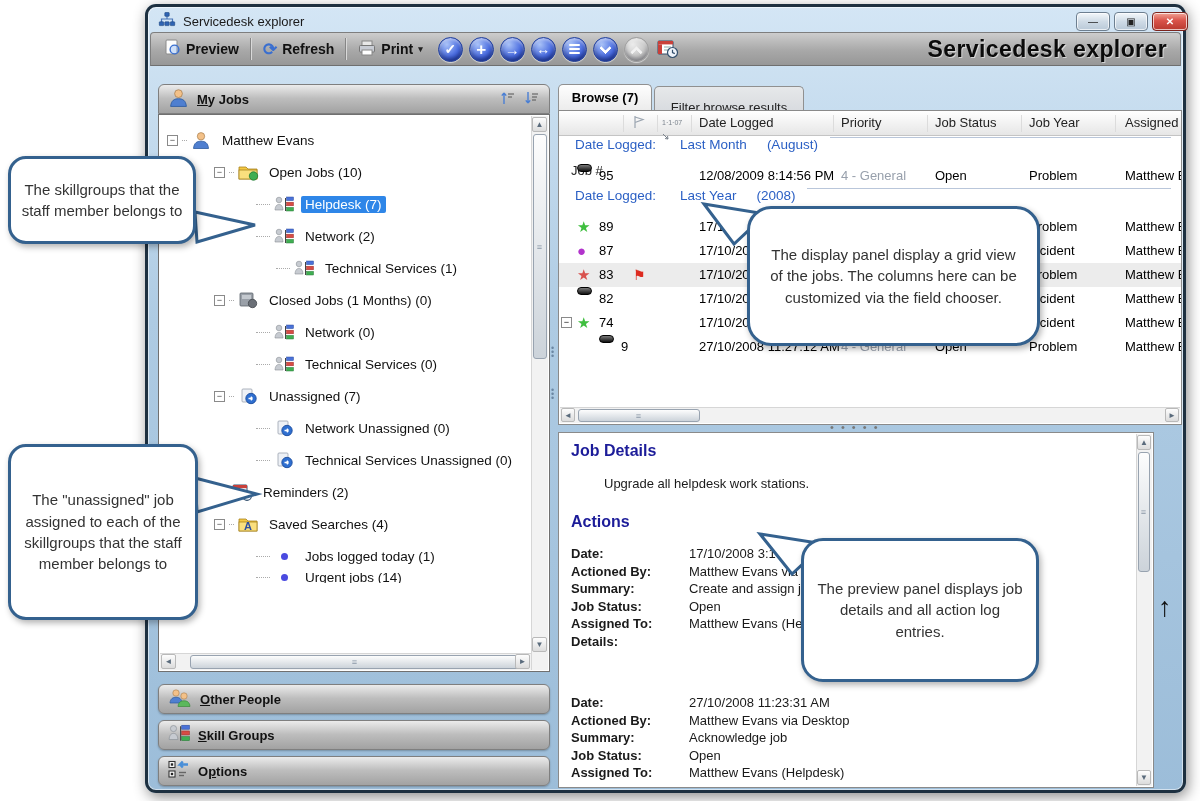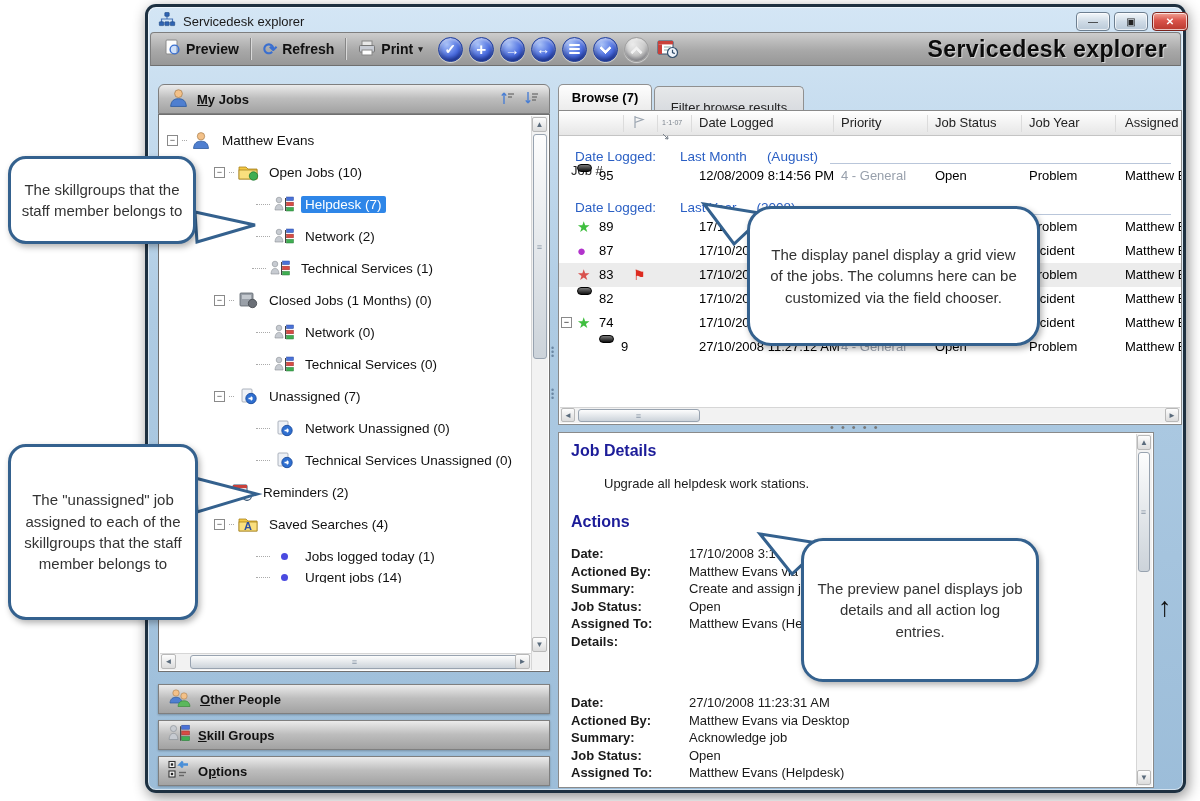--- a/index.html
+++ b/index.html
@@ -33,21 +33,21 @@
   .chev { width:9px; height:9px; border-right:3px solid #fff; border-bottom:3px solid #fff; transform:rotate(45deg) translate(-1px,-1px); border-radius:1px; }
   .chev.up { transform:rotate(-135deg) translate(-2px,-2px); }
   .rbtn.disabled .chev { border-color:#f2f2f2; }
   .brand { margin-left:auto; font-size:23px; font-weight:bold; color:#0b0b0b; letter-spacing:.4px; text-shadow:1px 1px 0 rgba(255,255,255,.55); padding-right:4px; }
 
   
   .graybar { background:linear-gradient(#ececec,#bdbdbd 48%,#a2a2a2); border:1px solid #7f7f7f;
     display:flex; align-items:center; gap:8px; padding:0 9px; font-size:13px; font-weight:bold; color:#111; }
   .graybar u { text-decoration:underline; }
   .myjobs-hd { left:158px; top:84px; width:392px; height:30px; border-radius:6px 6px 0 0; }
-  .accordion { left:158px; width:392px; height:30px; border-radius:0; box-shadow:0 1px 2px rgba(0,0,0,.25); }
+  .accordion { left:158px; width:392px; height:30px; border-radius:6px; box-shadow:0 1px 2px rgba(0,0,0,.25); }
   .hd-sorts { margin-left:auto; display:flex; gap:8px; }
 
   
   .tree-panel { left:158px; top:114px; width:392px; height:558px; background:#fff; border:1px solid #707070; }
   .tree-rows { position:absolute; left:1px; top:1px; right:18px; bottom:18px; overflow:hidden; }
   .trow { height:32px; display:flex; align-items:center; font-size:13.5px; color:#111; white-space:nowrap; }
   .trow .exp { width:11px; height:11px; border:1px solid #8a8a8a; background:#fff; font-size:9px; line-height:8px; text-align:center; color:#444; margin-right:4px; flex:0 0 auto; }
   .trow .conn { width:14px; border-top:1px dotted #aaa; margin-right:2px; flex:0 0 auto; }
   .trow .ticon { width:24px; height:20px; display:flex; align-items:center; justify-content:center; margin-right:5px; flex:0 0 auto; }
   .trow .tlabel { padding:1px 4px; border-radius:2px; }
@@ -67,21 +67,21 @@
   .tab.inactive { top:86px; height:41px; background:linear-gradient(#e6e8ea,#cfd3d8); color:#222; }
 
   .grid-panel { left:558px; top:110px; width:624px; height:315px; background:#fff; border:1px solid #8a8a8a; z-index:2; overflow:hidden; }
   .gheader { position:absolute; left:0; top:0; right:0; height:25px; background:linear-gradient(#ffffff,#e6e6e6); border-bottom:1px solid #c4c4c4; font-size:13px; color:#222; }
   .gheader .gcol { position:absolute; top:4px; white-space:nowrap; }
   .gheader .gsep { position:absolute; top:4px; width:1px; height:17px; background:#dcdcdc; }
   .gbody { position:absolute; left:0; top:26px; right:0; bottom:17px; font-size:13px; }
   .grow { position:relative; height:24px; line-height:24px; white-space:nowrap; }
   .grow.hl { background:#ececec; }
   .grow span { position:absolute; }
-  .grouprow { display:flex; align-items:flex-end; height:27px; padding-left:16px; color:#2a5fc4; font-size:13.5px; }
+  .grouprow { display:flex; align-items:flex-start; height:27px; padding-left:16px; color:#2a5fc4; font-size:13.5px; }
   .grouprow .gline { flex:1; border-top:1px solid #b9c6da; margin:0 10px 0 12px; }
   .pill { display:inline-block; width:15px; height:8px; border-radius:4px; background:linear-gradient(#7a7a7a,#111); border:1px solid #000; }
   .star { font-size:15px; }
   .gpriority { color:#98a0ac; }
   .ghsb { position:absolute; left:1px; right:1px; bottom:1px; height:16px; background:#f2f2f2; border-top:1px solid #d6d6d6; }
 
   .split-grip { left:830px; top:421px; color:#777; font-size:11px; letter-spacing:2px; z-index:3; }
   .vsplit-grip { left:551px; color:#6b87a3; font-size:9px; line-height:4px; }
 
   .details-panel { left:558px; top:432px; width:596px; height:356px; background:#fff; border:1px solid #8a8a8a; overflow:hidden; font-size:13px; color:#1a1a1a; }
@@ -259,21 +259,21 @@
             <circle cx="5" cy="4" r="2.8" fill="#c7cbd1" stroke="#8a8f96" stroke-width=".6"></circle>
             <path d="M1 14 C1.3 9.5 3.2 8.4 5 8.4 C6.8 8.4 8.7 9.5 9 14 Z" fill="#c7cbd1" stroke="#8a8f96" stroke-width=".6"></path>
             <line x1="11.5" y1="2" x2="11.5" y2="15" stroke="#444" stroke-width="1"></line>
             <rect x="12.5" y="1" width="7" height="3.6" fill="#4a72d8" stroke="#2c4da0" stroke-width=".5"></rect>
             <rect x="12.5" y="6.2" width="7" height="3.6" fill="#d84b44" stroke="#9e2f2a" stroke-width=".5"></rect>
             <rect x="12.5" y="11.4" width="7" height="3.6" fill="#3fae52" stroke="#2a7a38" stroke-width=".5"></rect>
           </svg>
         </span>
         <span class="tlabel">Network (2)</span>
       </div>
-      <div class="trow" style="padding-left: 92px;">
+      <div class="trow" style="padding-left: 116px;">
         <span class="conn"></span>
         <span class="ticon">
           <svg width="20" height="17" viewBox="0 0 20 17">
             <circle cx="5" cy="4" r="2.8" fill="#c7cbd1" stroke="#8a8f96" stroke-width=".6"></circle>
             <path d="M1 14 C1.3 9.5 3.2 8.4 5 8.4 C6.8 8.4 8.7 9.5 9 14 Z" fill="#c7cbd1" stroke="#8a8f96" stroke-width=".6"></path>
             <line x1="11.5" y1="2" x2="11.5" y2="15" stroke="#444" stroke-width="1"></line>
             <rect x="12.5" y="1" width="7" height="3.6" fill="#4a72d8" stroke="#2c4da0" stroke-width=".5"></rect>
             <rect x="12.5" y="6.2" width="7" height="3.6" fill="#d84b44" stroke="#9e2f2a" stroke-width=".5"></rect>
             <rect x="12.5" y="11.4" width="7" height="3.6" fill="#3fae52" stroke="#2a7a38" stroke-width=".5"></rect>
           </svg>

